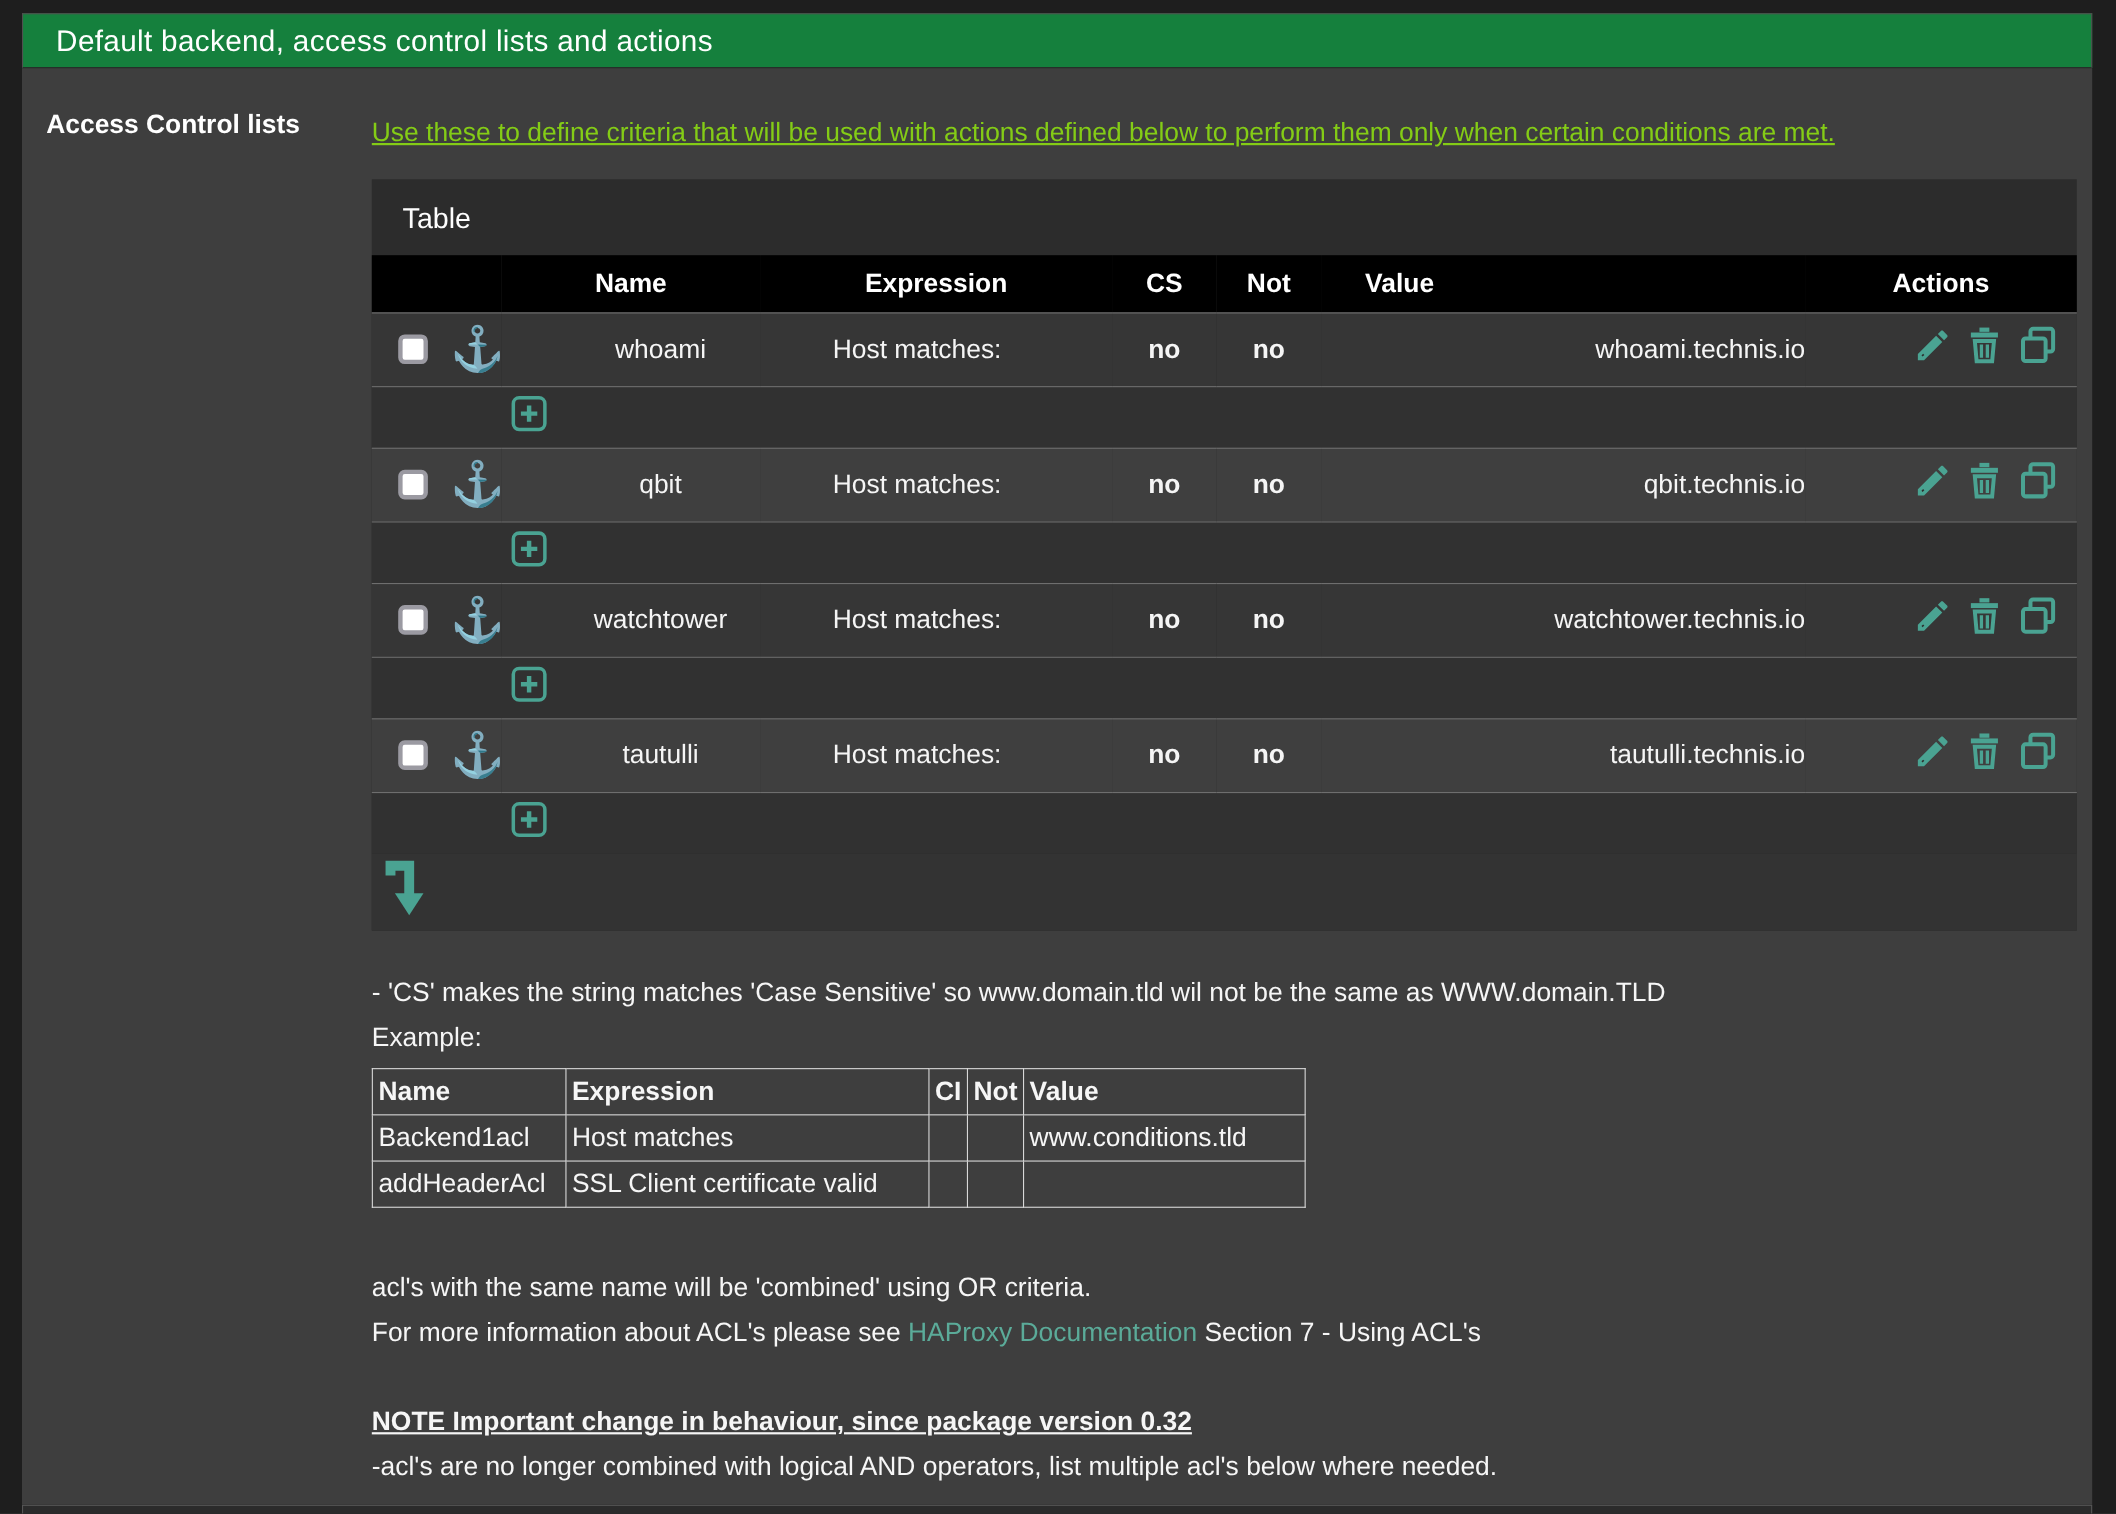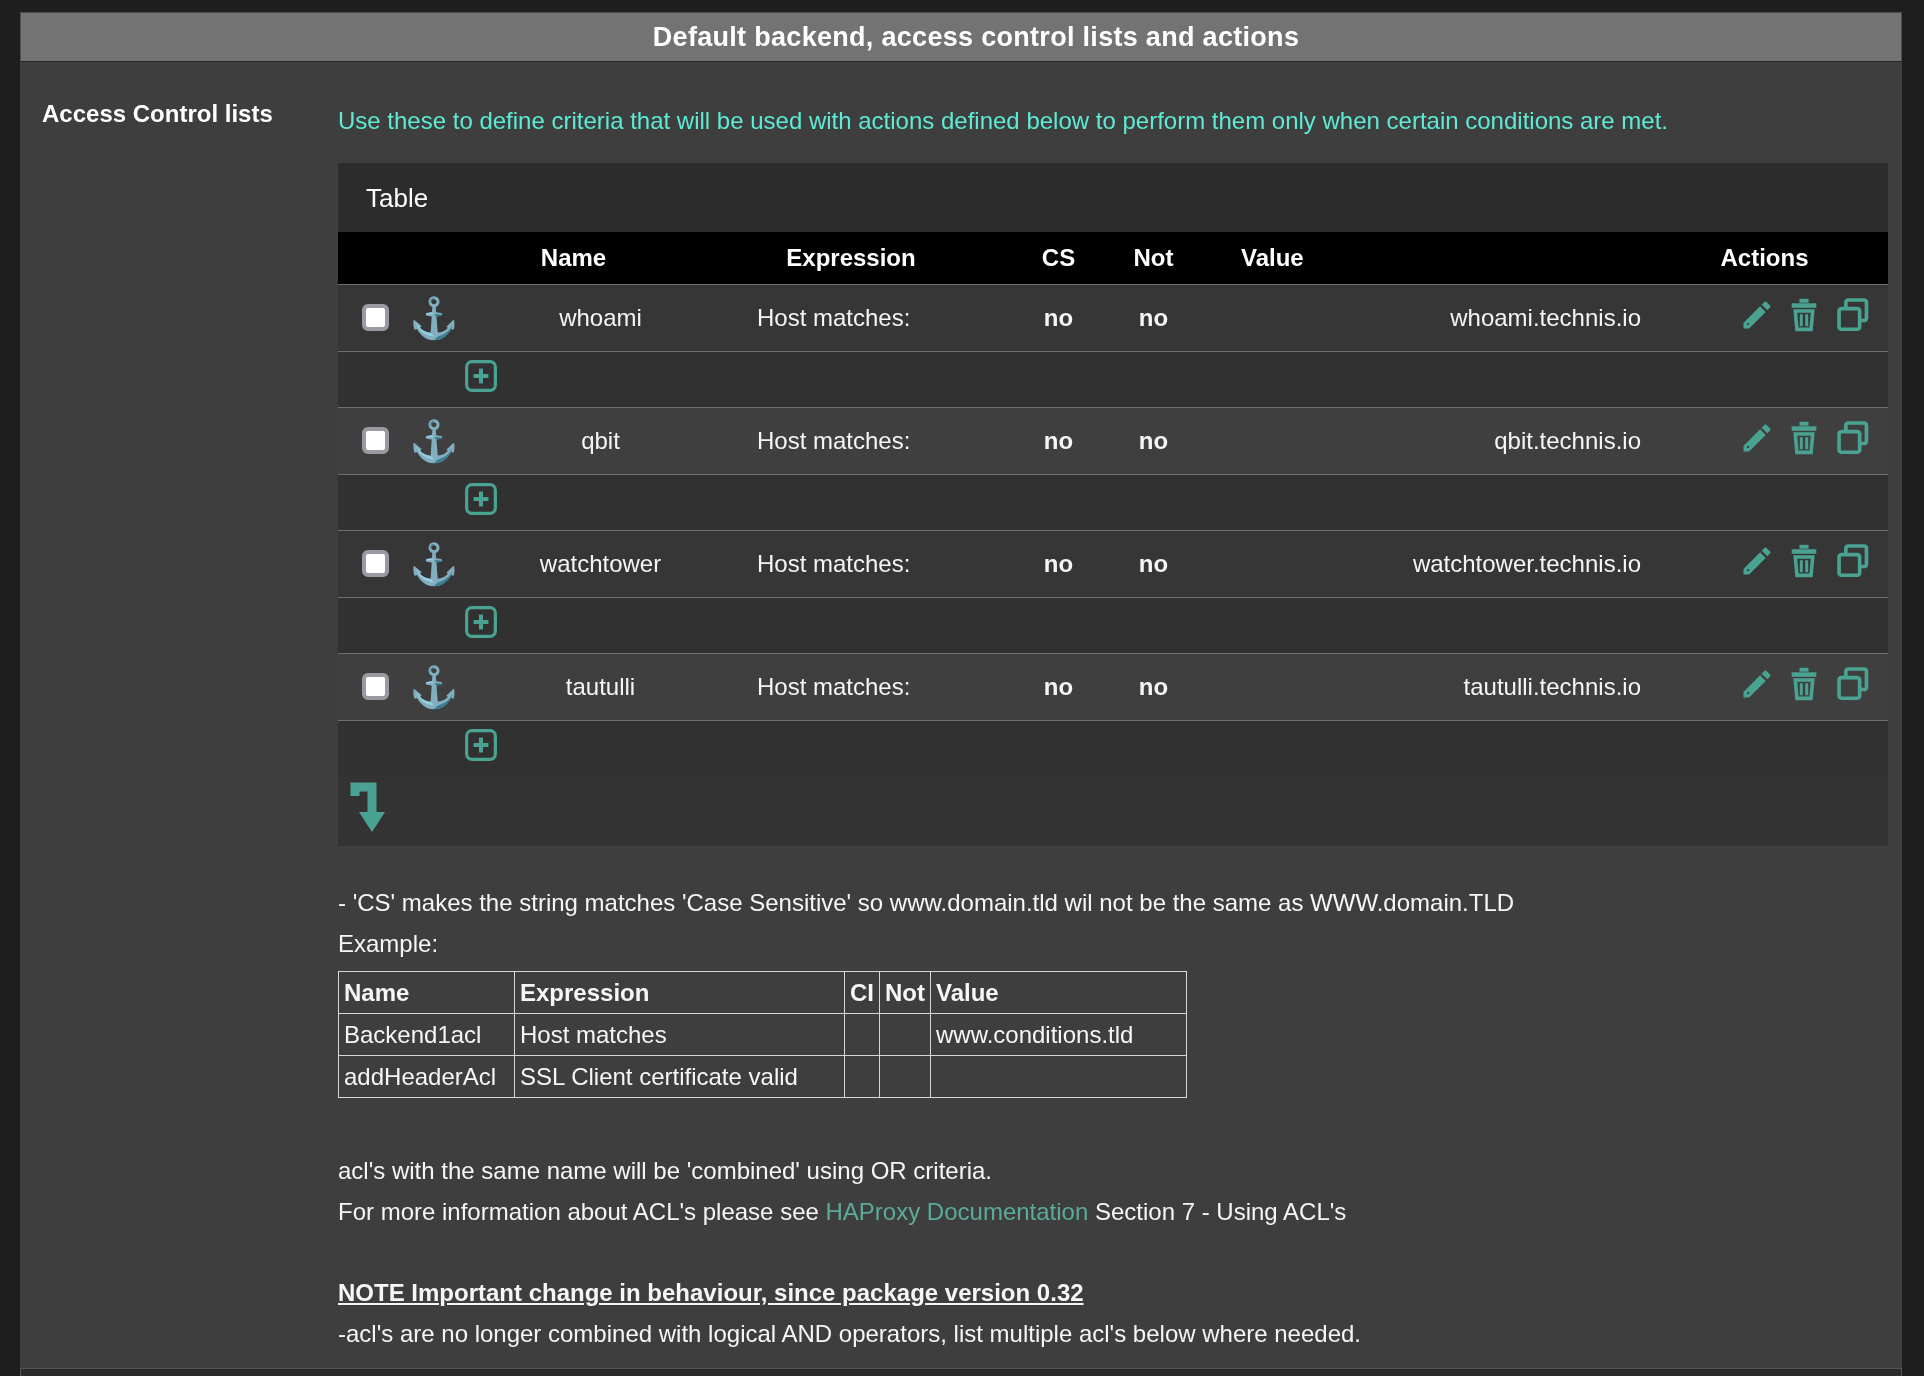--- a/index.html
+++ b/index.html
@@ -5,30 +5,29 @@
   * { margin:0; padding:0; box-sizing:border-box; }
   html,body { width:1924px; height:1376px; overflow:hidden; }
   body {
     background:#1e1e1e;
     font-family:"Liberation Sans", sans-serif;
     color:#f5f5f5;
     position:relative;
   }
   .panel { position:absolute; left:20px; top:12px; width:1882px; }
   .title-bar {
-    height:50px; line-height:48px; background:#737373;
+    height:50px; line-height:48px; background:#15803d;
     border:1px solid #4f4f4f; border-bottom:1px solid #272727;
-    font-size:27px; font-weight:bold; padding-left:30px; color:#ffffff;
+    font-size:27px; font-weight:normal; padding-left:30px; color:#ffffff;
     letter-spacing:.3px;
-    text-align:center;
   }
   .content { background:#3e3e3e; min-height:1306px; display:flex; padding:38px 14px 0 0; }
   .label-col { width:318px; padding-left:22px; font-weight:bold; font-size:24px; color:#fff; }
   .main-col { flex:1; font-size:24px; }
-  .desc { line-height:41px; margin-bottom:22px; color:#5eead4; }
+  .desc { line-height:41px; margin-bottom:22px; color:#84cc16;text-decoration:underline; }
 
   
   .table-box { background:#2c2c2c; margin-bottom:36px; }
   .table-box-title { font-size:26px; padding:20px 0 18px 28px; color:#fdfdfd; }
   table.acl { width:100%; border-collapse:collapse; table-layout:fixed; }
   table.acl th { font-size:24px; font-weight:bold; color:#fff; }
   table.acl thead tr { background:#000; height:52px; }
   th.c-name, th.c-expr, th.c-cs, th.c-not, th.c-actions { text-align:center; }
   th.c-value { text-align:left; padding-left:40px; }
   tr.data { height:67px; }

